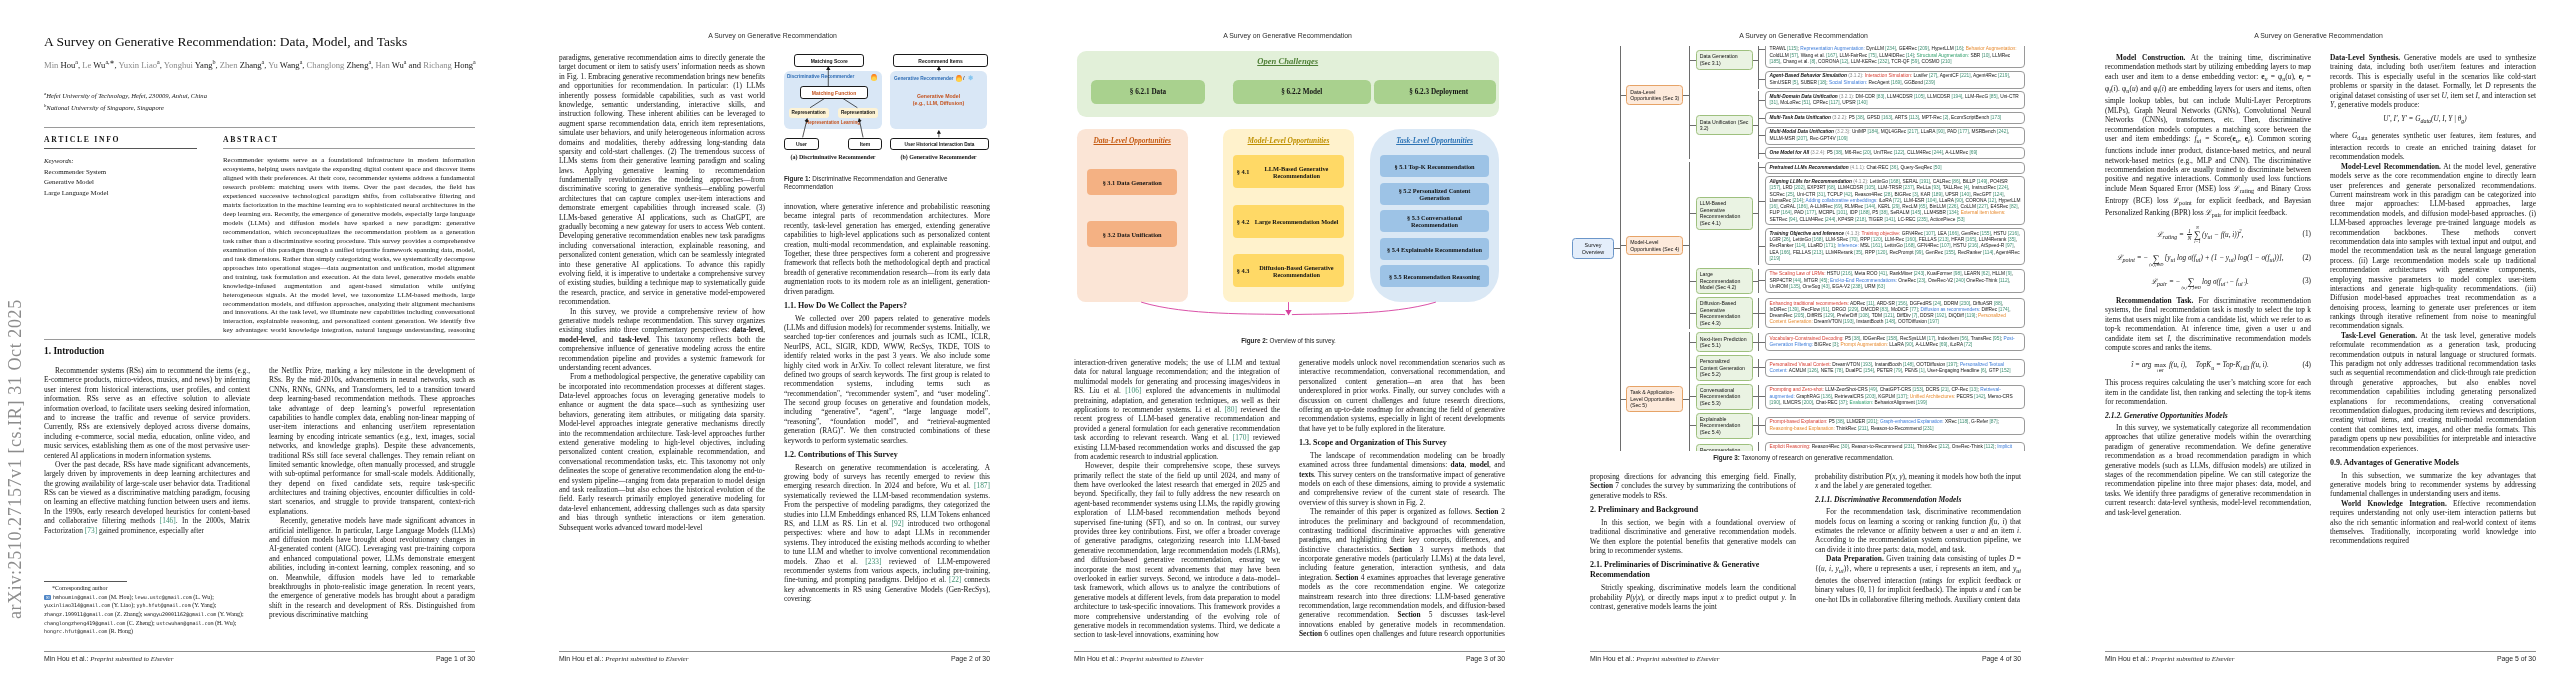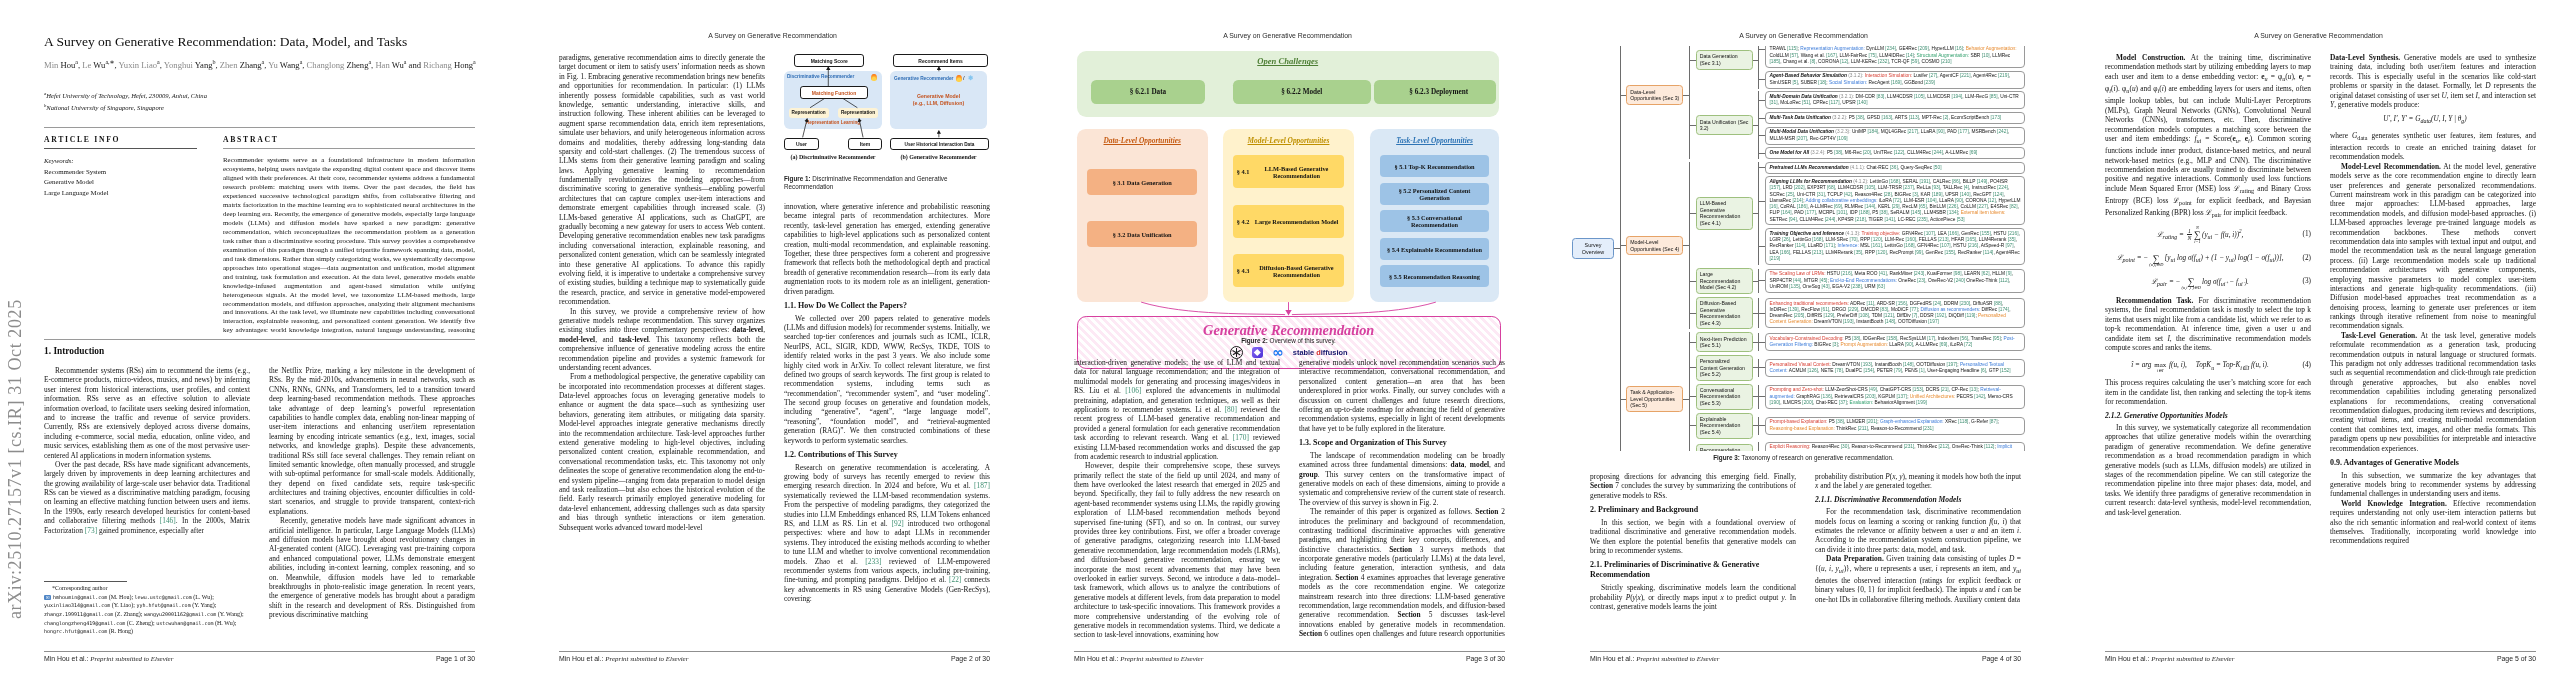--- a/index.html
+++ b/index.html
@@ -213,81 +213,70 @@
     <div class="fig2">
       <div class="f2open">
         <div class="f2open-title">Open Challenges</div>
         <div>
             <div class="f2open-box" style="left: 14.3px; width: 114px;">§ 6.2.1 Data</div>
             <div class="f2open-box" style="left: 156px; width: 138px;">§ 6.2.2  Model</div>
             <div class="f2open-box" style="left: 297px; width: 114px; padding-left: 8px;">§ 6.2.3  Deployment</div>
           </div>
       </div>
       <div>
-          <div class="f2col" style="left: 5.7px; width: 131px; background: rgb(251, 229, 214);">
+          <div class="f2col" style="left: 5.7px; width: 111px; background: rgb(251, 229, 214);">
             <div class="f2col-title" style="color: rgb(197, 90, 17);">Data-Level Opportunities</div>
             <div class="f2item" style="left: 10.3px; right: 10.3px; top: 40px; height: 26px; background: rgb(244, 177, 131);">§ 3.1 Data Generation</div>
             <div class="f2item" style="left: 10.3px; right: 10.3px; top: 92px; height: 26px; background: rgb(244, 177, 131);">§ 3.2 Data Unification</div>
           </div>
           <div class="f2col" style="left: 152px; width: 131px; background: rgb(255, 242, 204);">
             <div class="f2col-title" style="color: rgb(191, 144, 0);">Model-Level Opportunities</div>
             <div class="f2item" style="left: 10.3px; right: 10.3px; top: 26px; height: 33px; background: rgb(255, 217, 102);">
               <span class="nn">§ 4.1</span>
               <span style="flex:1">LLM-Based Generative Recommendation</span>
             </div>
             <div class="f2item" style="left: 10.3px; right: 10.3px; top: 76px; height: 33px; background: rgb(255, 217, 102);">
               <span class="nn">§ 4.2</span>
               <span style="flex:1">Large Recommendation Model</span>
             </div>
             <div class="f2item" style="left: 10.3px; right: 10.3px; top: 125px; height: 33px; background: rgb(255, 217, 102);">
               <span class="nn">§ 4.3</span>
               <span style="flex:1">Diffusion-Based Generative Recommendation</span>
             </div>
           </div>
-          <div class="f2col" style="left: 299px; width: 129px; background: rgb(218, 232, 245);">
+          <div class="f2col" style="left: 299px; width: 129px; background: rgb(218, 232, 245); border-radius: 31px;">
             <div class="f2col-title" style="color: rgb(46, 116, 181);">Task-Level Opportunities</div>
             <div class="f2item" style="left: 10.3px; right: 10.3px; top: 26px; height: 22px; background: rgb(157, 195, 230);">§ 5.1 Top-K Recommendation</div>
             <div class="f2item" style="left: 10.3px; right: 10.3px; top: 54px; height: 22px; background: rgb(157, 195, 230);">§ 5.2 Personalized Content Generation</div>
             <div class="f2item" style="left: 10.3px; right: 10.3px; top: 81px; height: 22px; background: rgb(157, 195, 230);">§ 5.3 Conversational Recommendation</div>
             <div class="f2item" style="left: 10.3px; right: 10.3px; top: 109px; height: 22px; background: rgb(157, 195, 230);">§ 5.4 Explainable Recommendation</div>
             <div class="f2item" style="left: 10.3px; right: 10.3px; top: 136px; height: 22px; background: rgb(157, 195, 230);">§ 5.5 Recommendation Reasoning</div>
           </div>
         </div>
       <svg width="435" height="17" style="position:absolute;left:0;top:252px" viewBox="0 0 760 30">
         <defs>
             <marker id="ah2" markerWidth="7" markerHeight="7" refX="5" refY="3.5" orient="auto">
               <path d="M0,0 L6,3.5 L0,7 z" fill="#d6409f"></path>
             </marker>
           </defs>
         <path d="M120,2 C200,26 320,22 374,24" stroke="#d6409f" stroke-width="1.6" fill="none"></path>
         <path d="M640,2 C560,26 440,22 386,24" stroke="#d6409f" stroke-width="1.6" fill="none"></path>
         <path d="M380,2 L380,24" stroke="#d6409f" stroke-width="1.6" fill="none" marker-end="url(#ah2)"></path>
       </svg>
-      <div class="f2pink">
-        <div class="f2pink-title">Generative Recommendation</div>
-        <div class="logos">
-          <span class="lg-openai">
-              <i></i>
-            </span>
-          <span class="lg-purple"></span>
-          <span class="lg-meta">∞</span>
-          <span class="lg-sd"><span>stable </span><span class="d">d</span><span>iffusion</span></span>
-        </div>
-      </div>
     </div>
     <div class="figcap" style="left:41px;top:337px;width:435px;text-align:center"><b>Figure 2:</b> <span>Overview of this survey.</span></div>
 
     <div class="col" style="left:44px;top:358px;height:280px">
         <p class="ni">interaction-driven generative models; the use of LLM and textual data for natural language recommendation; and the integration of multimodal models for generating and processing images/videos in RS. Liu et al. <span class="ref">[106]</span> explored the advancements in multimodal pretraining, adaptation, and generation techniques, as well as their applications to recommender systems. Li et al. <span class="ref">[80]</span> reviewed the recent progress of LLM-based generative recommendation and provided a general formulation for each generative recommendation task according to relevant research. Wang et al. <span class="ref">[170]</span> reviewed existing LLM-based recommendation works and discussed the gap from academic research to industrial application.</p>
         <p>However, despite their comprehensive scope, these surveys primarily reflect the state of the field up until 2024, and many of them have overlooked the latest research that emerged in 2025 and beyond. Specifically, they fail to fully address the new research on agent-based recommender systems using LLMs, the rapidly growing exploration of LLM-based recommendation methods beyond supervised fine-tuning (SFT), and so on. In contrast, our survey provides three key contributions. First, we offer a broader coverage of generative paradigms, categorizing research into LLM-based generative recommendation, large recommendation models (LRMs), and diffusion-based generative recommendation, ensuring we incorporate the most recent advancements that may have been overlooked in earlier surveys. Second, we introduce a data–model–task framework, which allows us to analyze the contributions of generative models at different levels, from data preparation to model architecture to task-specific innovations. This framework provides a more comprehensive understanding of the evolving role of generative models in recommendation systems. Third, we dedicate a section to task-level innovations, examining how</p>
       </div>
     <div class="col" style="left:269px;top:358px;height:280px">
         <p class="ni">generative models unlock novel recommendation scenarios such as interactive recommendation, conversational recommendation, and personalized content generation—an area that has been underexplored in prior works. Finally, our survey concludes with a discussion on current challenges and future research directions, offering an up-to-date roadmap for advancing the field of generative recommendation systems, especially in light of recent developments that have yet to be fully explored in the literature.</p>
         <div class="h2">1.3. Scope and Organization of This Survey</div>
-        <p>The landscape of recommendation modeling can be broadly examined across three fundamental dimensions: <b>data</b>, <b>model</b>, and <b>group</b>. This survey centers on the transformative impact of generative models on each of these dimensions, aiming to provide a systematic and comprehensive review of the current state of research. The overview of this survey is shown in Fig. 2.</p>
+        <p>The landscape of recommendation modeling can be broadly examined across three fundamental dimensions: <b>data</b>, <b>model</b>, and <b>texts</b>. This survey centers on the transformative impact of generative models on each of these dimensions, aiming to provide a systematic and comprehensive review of the current state of research. The overview of this survey is shown in Fig. 2.</p>
         <p>The remainder of this paper is organized as follows. <b>Section</b> 2 introduces the preliminary and background of recommendation, contrasting traditional discriminative approaches with generative paradigms, and highlighting their key concepts, differences, and distinctive characteristics. <b>Section</b> 3 surveys methods that incorporate generative models (particularly LLMs) at the data level, including feature generation, interaction synthesis, and data integration. <b>Section</b> 4 examines approaches that leverage generative models as the core recommendation engine. We categorize mainstream research into three directions: LLM-based generative recommendation, large recommendation models, and diffusion-based generative recommendation. <b>Section</b> 5 discusses task-level innovations enabled by generative models in recommendation. <b>Section</b> 6 outlines open challenges and future research opportunities in generative recommendation,</p>
       </div>
     <div class="pfoot-rule"></div>
     <div class="pfoot">
       <span><span>Min Hou et al.:</span> <span class="it">Preprint submitted to Elsevier</span></span>
       <span>Page 3 of 30</span>
     </div>
   </section>
 
   <section class="page" style="left:1546px">

